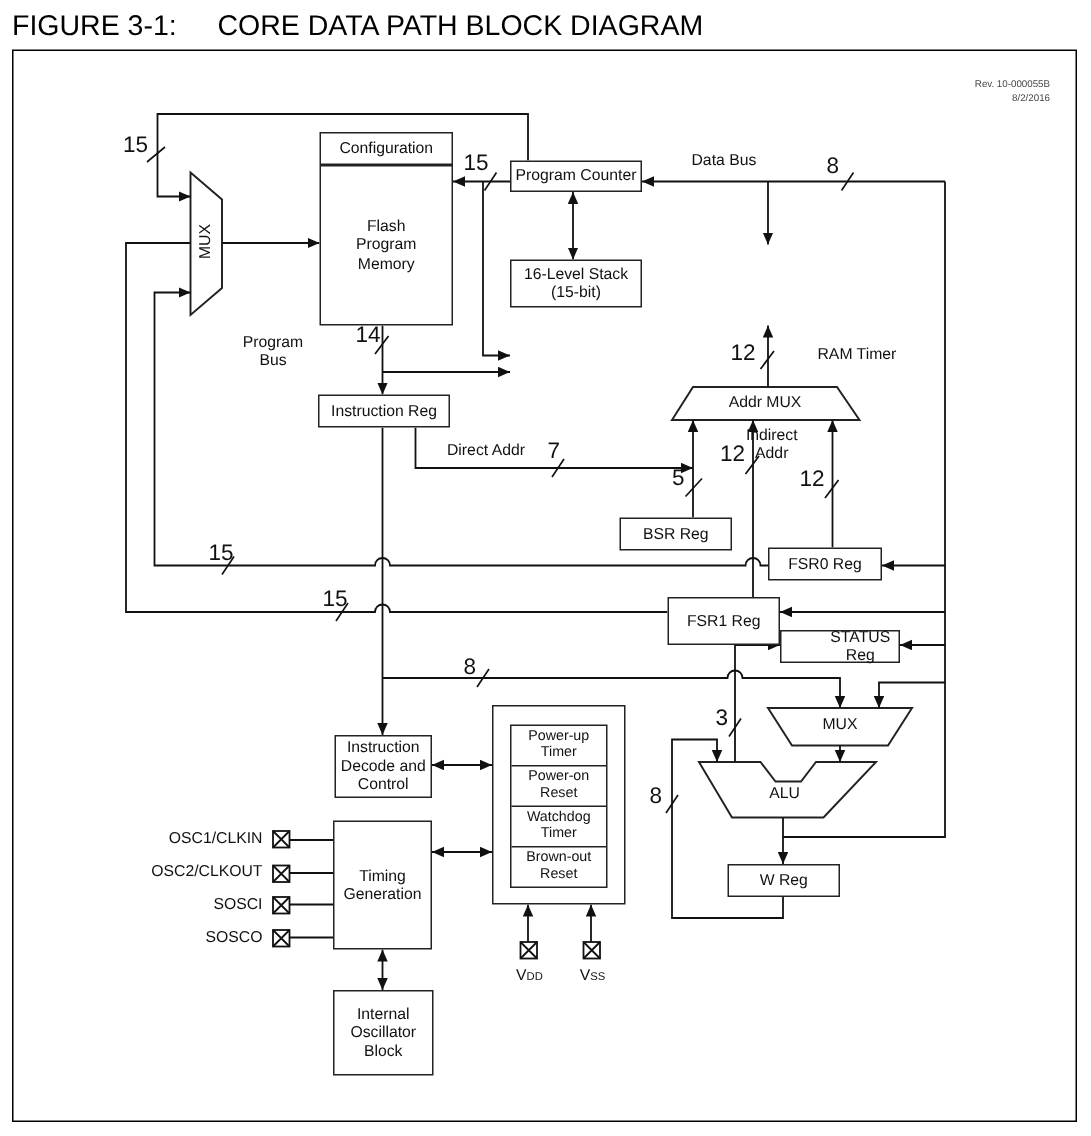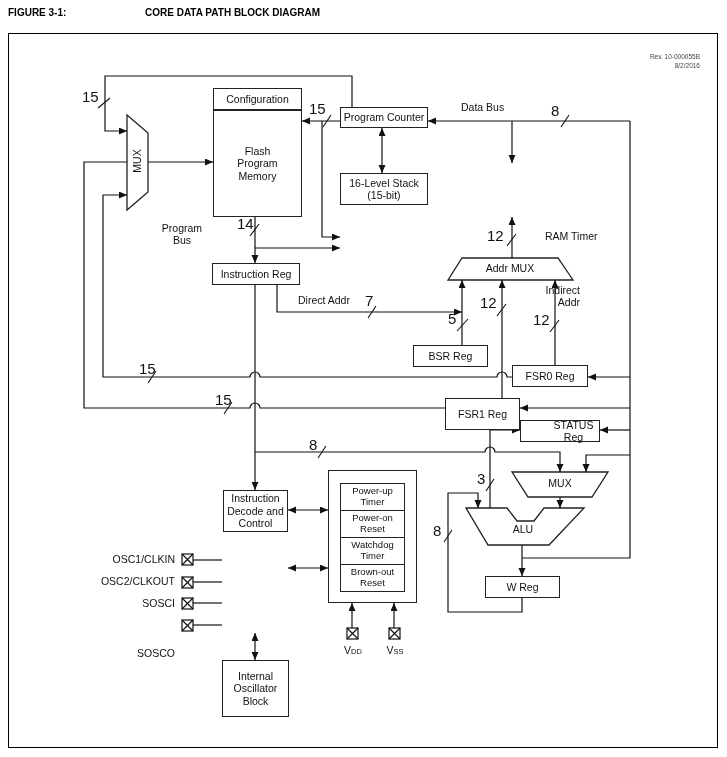--- a/index.html
+++ b/index.html
@@ -1,18 +1,18 @@
 <!DOCTYPE html>
 <html><head>
 <meta charset="utf-8">
 <style>
   html,body{margin:0;padding:0;background:#fff;}
   #fig{position:relative;width:727px;height:757px;background:#fff;
        font-family:"Liberation Sans",sans-serif;color:#111;overflow:hidden;}
-  .title{position:absolute;font-weight:bold;font-size:10px;color:#000;white-space:nowrap;}
+  .title{position:absolute;font-weight:normal;font-size:19px;color:#000;white-space:nowrap;}
   .border{position:absolute;border:1.5px solid #000;}
   .b{position:absolute;border:1.3px solid #222;background:#fff;display:flex;
      align-items:center;justify-content:center;text-align:center;
      font-size:10.5px;line-height:1.18;white-space:pre-line;box-sizing:border-box;}
   .lbl{position:absolute;font-size:10.5px;line-height:1.15;white-space:pre-line;}
   .num{position:absolute;font-size:15px;}
   .ctr{text-align:center;}
   .rt{text-align:right;}
   .rot{transform:rotate(-90deg);}
   .rev{position:absolute;font-size:6.5px;color:#444;line-height:1.45;white-space:pre-line;}
@@ -141,20 +141,22 @@
 (15-bit)</div>
   <div class="b" style="left:212px;top:263px;width:88px;height:22px;">Instruction Reg</div>
   <div class="b" style="left:413px;top:345px;width:75px;height:22px;">BSR Reg</div>
   <div class="b" style="left:512px;top:365px;width:76px;height:22px;">FSR0 Reg</div>
   <div class="b" style="left:445px;top:398px;width:75px;height:32px;">FSR1 Reg</div>
   <div class="b" style="left:520px;top:420px;width:80px;height:22px;padding-left:27px;">STATUS Reg</div>
   <div class="b" style="left:485px;top:576px;width:75px;height:22px;">W Reg</div>
   <div class="b" style="left:223px;top:490px;width:65px;height:42px;">Instruction
 Decode and
 Control</div>
+  <div class="b" style="left:222px;top:547px;width:66px;height:86px;">Timing
+Generation</div>
   <div class="b" style="left:222px;top:660px;width:67px;height:57px;">Internal
 Oscillator
 Block</div>
 
   <div class="b" style="left:328px;top:470px;width:89px;height:133px;"></div>
   <div class="tstack" style="left:340px;top:483px;width:65px;height:109px;">
     <div class="tcell">Power-up
 Timer</div>
     <div class="tcell">Power-on
 Reset</div>
@@ -167,38 +169,38 @@
   <div class="lbl rot ctr" style="left:117px;top:155px;width:40px;">MUX</div>
   <div class="lbl ctr" style="left:470px;top:262px;width:80px;">Addr MUX</div>
   <div class="lbl ctr" style="left:530px;top:477px;width:60px;">MUX</div>
   <div class="lbl ctr" style="left:493px;top:523px;width:60px;text-align:center;">ALU</div>
 
   <div class="lbl" style="left:461px;top:101px;">Data Bus</div>
   <div class="lbl ctr" style="left:158px;top:222px;width:48px;">Program
 Bus</div>
   <div class="lbl" style="left:545px;top:230px;">RAM Timer</div>
   <div class="lbl" style="left:298px;top:294px;">Direct Addr</div>
-  <div class="lbl ctr" style="left:535px;top:284px;width:45px;text-align:right;">Indirect
+  <div class="lbl ctr" style="left:492px;top:284px;width:45px;">Indirect
 Addr</div>
 
   <div class="num" style="left:82px;top:88px;">15</div>
   <div class="num" style="left:309px;top:100px;">15</div>
   <div class="num" style="left:551px;top:102px;">8</div>
   <div class="num" style="left:487px;top:227px;">12</div>
   <div class="num" style="left:237px;top:215px;">14</div>
   <div class="num" style="left:365px;top:292px;">7</div>
   <div class="num" style="left:448px;top:310px;">5</div>
   <div class="num" style="left:480px;top:294px;">12</div>
   <div class="num" style="left:533px;top:311px;">12</div>
   <div class="num" style="left:139px;top:360px;">15</div>
   <div class="num" style="left:215px;top:391px;">15</div>
   <div class="num" style="left:309px;top:436px;">8</div>
   <div class="num" style="left:477px;top:470px;">3</div>
   <div class="num" style="left:433px;top:522px;">8</div>
 
   <div class="lbl rt" style="left:95px;top:553px;width:80px;">OSC1/CLKIN</div>
   <div class="lbl rt" style="left:85px;top:575px;width:90px;">OSC2/CLKOUT</div>
   <div class="lbl rt" style="left:120px;top:597px;width:55px;">SOSCI</div>
-  <div class="lbl rt" style="left:118px;top:619px;width:57px;margin-top:28px;">SOSCO</div>
+  <div class="lbl rt" style="left:118px;top:619px;width:57px;">SOSCO</div>
   <div class="lbl ctr" style="left:341px;top:644px;width:24px;"><span>V</span><span class="sub">DD</span></div>
   <div class="lbl ctr" style="left:383px;top:644px;width:24px;"><span>V</span><span class="sub">SS</span></div>
 
 </div>
 
 </body></html>

